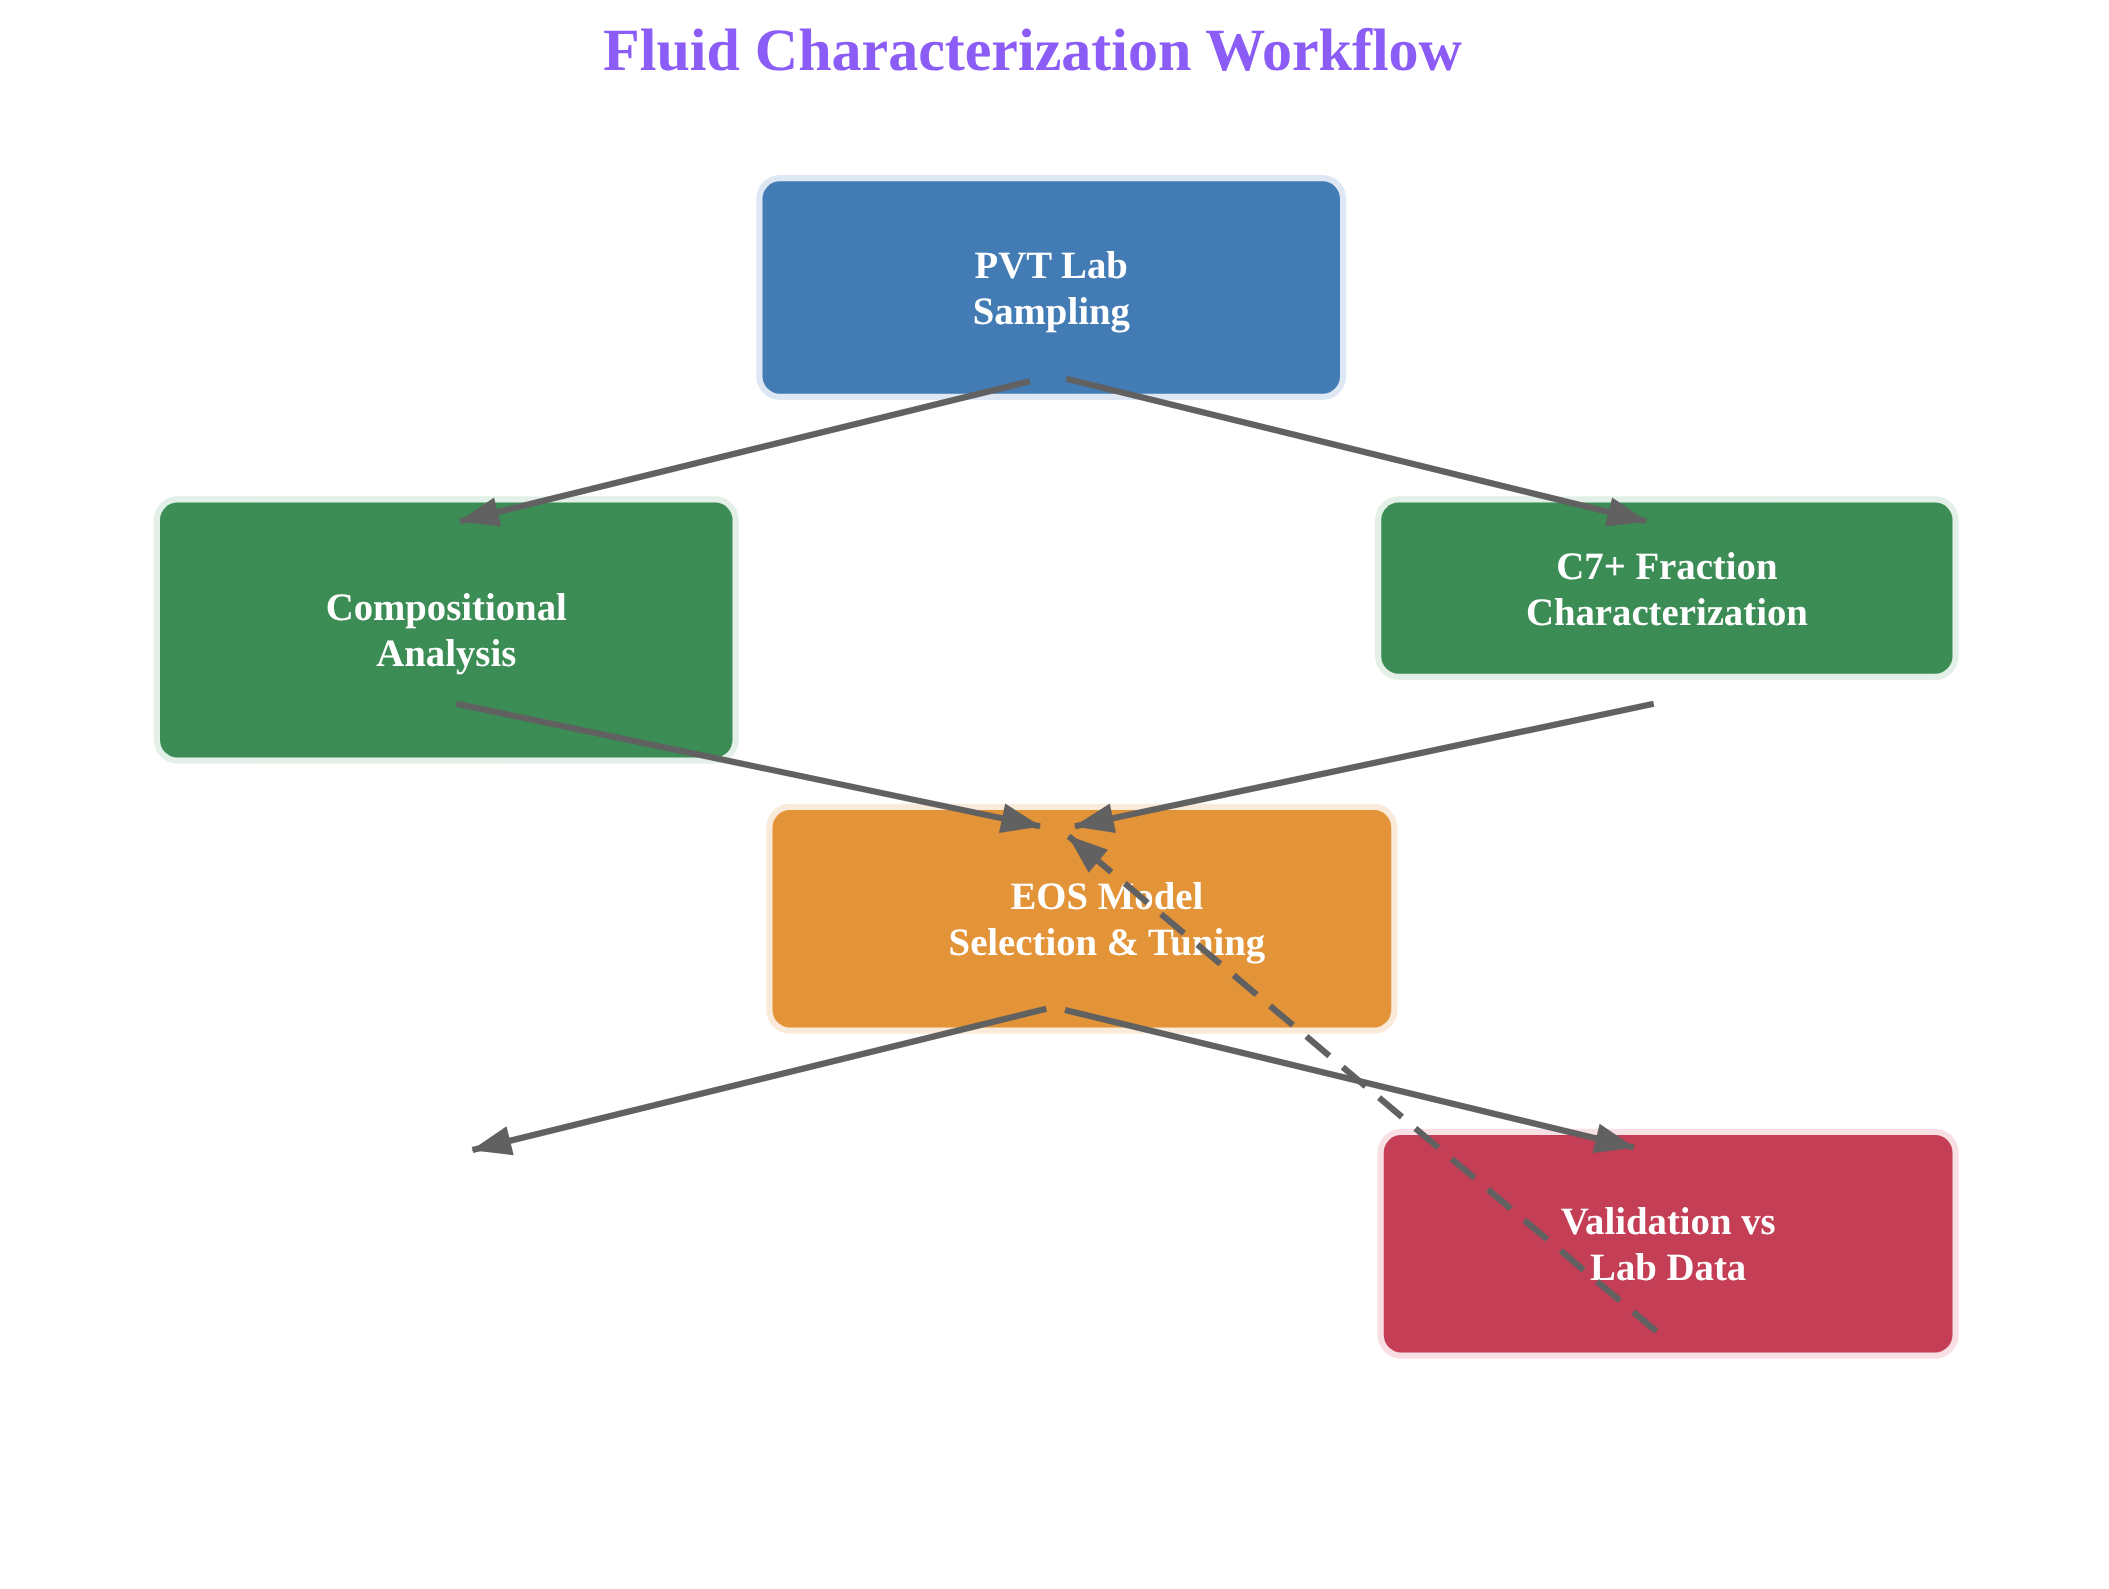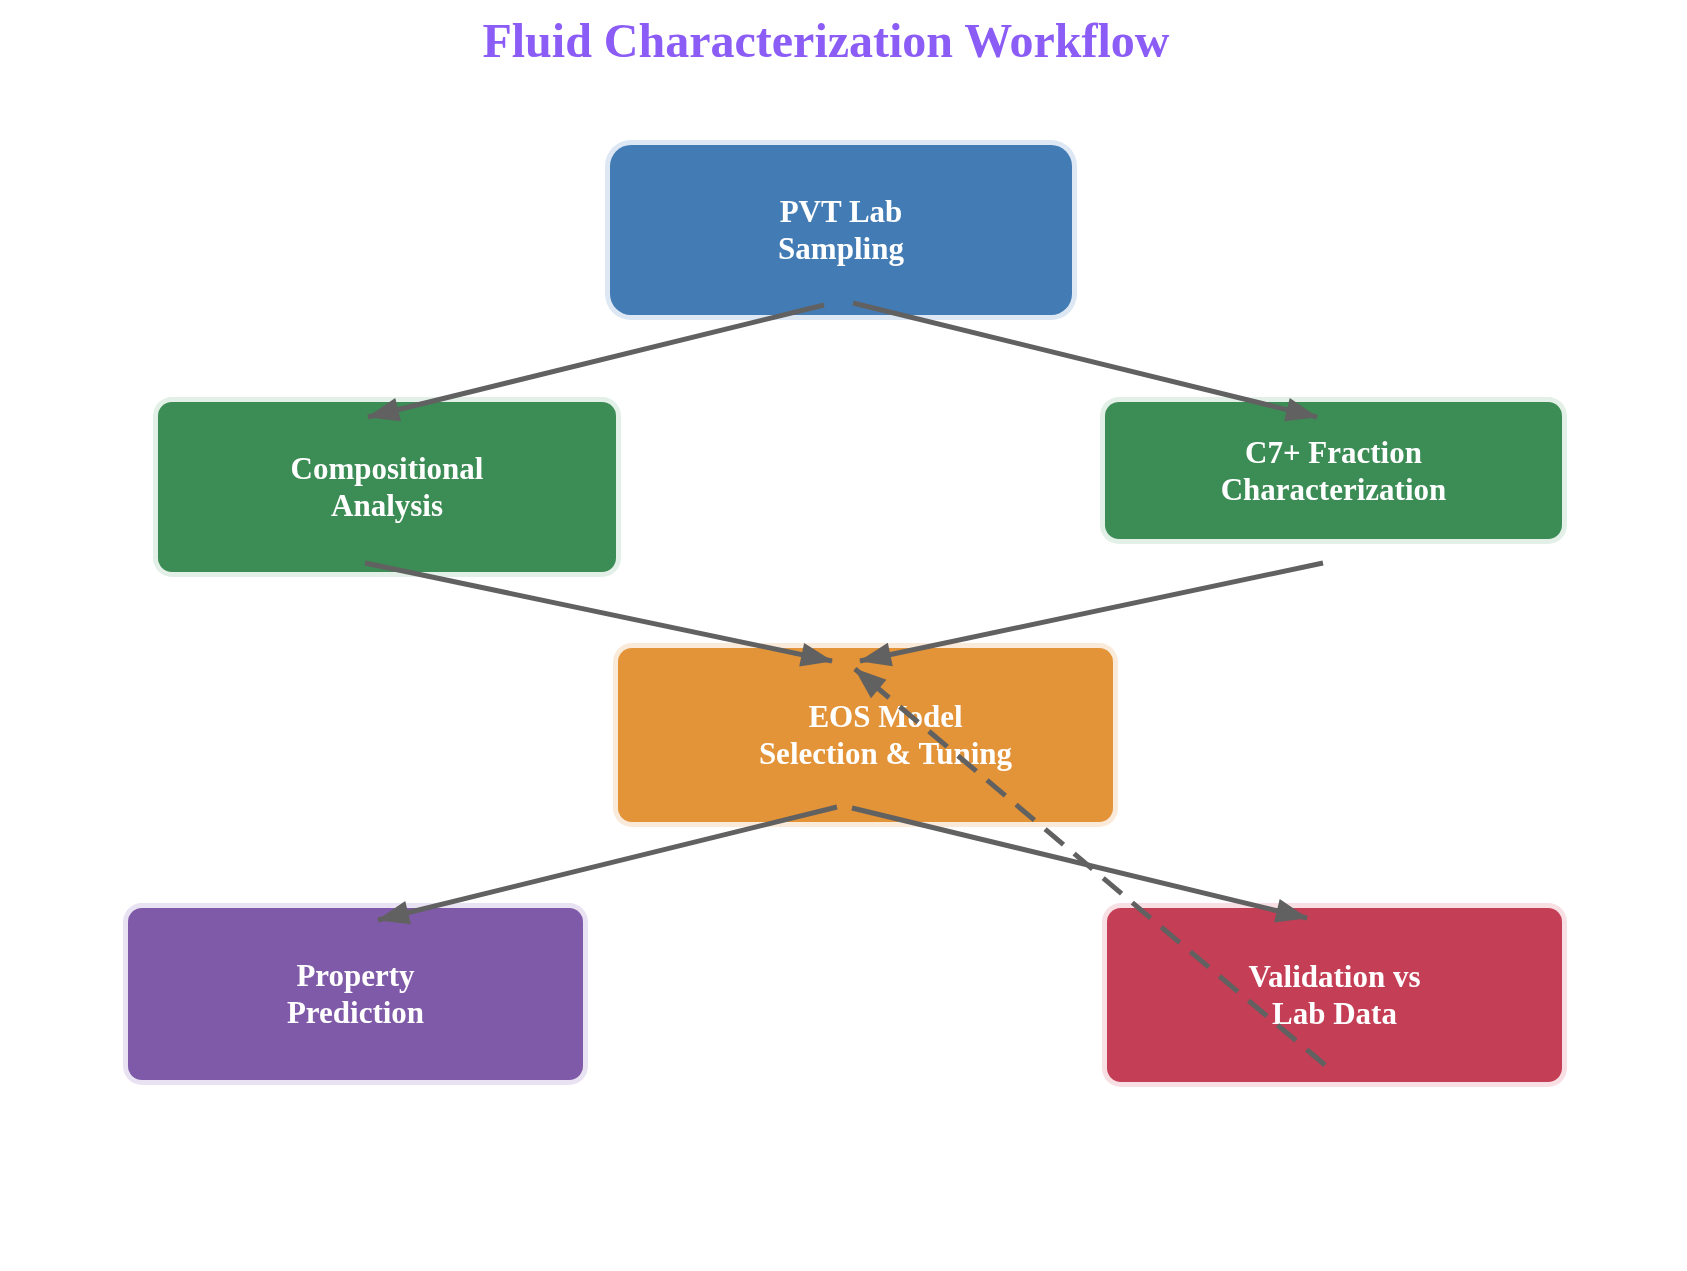--- a/index.html
+++ b/index.html
@@ -29,55 +29,53 @@
     align-items: center;
     justify-content: center;
     text-align: center;
     color: #ffffff;
     font-weight: bold;
     font-size: 31px;
     line-height: 37px;
     white-space: pre-line;
   }
   #node-pvt  { left: 610px;  top: 145px; width: 462px; height: 170px; }
-  #node-comp { left: 128px;  top: 402px; width: 458px; height: 170px; margin-left: 30px; }
+  #node-comp { left: 128px;  top: 402px; width: 458px; height: 204px; }
   #node-c7   { left: 1105px; top: 402px; width: 457px; height: 137px; }
   #node-eos  { left: 618px;  top: 648px; width: 455px; height: 174px; padding-left: 40px; }
   #node-prop { left: 128px;  top: 908px; width: 455px; height: 172px; }
   #node-val  { left: 1107px; top: 908px; width: 455px; height: 174px; }
   #edge-layer {
     position: absolute;
     left: 0; top: 0;
     width: 1687px; height: 1271px;
     pointer-events: none;
   }
   .edge { stroke-width: 5; fill: none; }
   .edge.dashed { stroke-dasharray: 24 14; }
 </style>
 </head>
 <body>
 
 <div id="canvas">
 
   <div class="diagram-title">Fluid Characterization Workflow</div>
 
-  <div class="node" id="node-pvt" style="background-color: rgb(67, 124, 181); box-shadow: rgb(222, 232, 244) 0px 0px 0px 5px; border-radius: 21px;">PVT Lab
+  <div class="node" id="node-pvt" style="background-color: rgb(67, 124, 181); box-shadow: rgb(222, 232, 244) 0px 0px 0px 5px;">PVT Lab
 Sampling</div>
 
   <div class="node" id="node-comp" style="background-color: rgb(60, 140, 85); box-shadow: rgb(227, 240, 231) 0px 0px 0px 5px;">Compositional
 Analysis</div>
 
   <div class="node" id="node-c7" style="background-color: rgb(60, 140, 85); box-shadow: rgb(227, 240, 231) 0px 0px 0px 5px;">C7+ Fraction
 Characterization</div>
 
   <div class="node" id="node-eos" style="background-color: rgb(227, 147, 56); box-shadow: rgb(250, 234, 217) 0px 0px 0px 5px;">EOS Model
 Selection &amp; Tuning</div>
 
-  <div class="node" id="node-prop" style="background-color: rgb(127, 90, 168); box-shadow: rgb(233, 226, 242) 0px 0px 0px 5px;">Property
-Prediction</div>
 
   <div class="node" id="node-val" style="background-color: rgb(196, 62, 85); box-shadow: rgb(248, 223, 228) 0px 0px 0px 5px;">Validation vs
 Lab Data</div>
 
   <svg id="edge-layer" viewBox="0 0 1687 1271" xmlns="http://www.w3.org/2000/svg">
     <defs>
       <marker id="ah" markerUnits="userSpaceOnUse" markerWidth="38" markerHeight="30" refX="33" refY="14" orient="auto">
         <path d="M2,2 L34,14 L2,26 Z" style="fill: rgb(97, 97, 97);"></path>
       </marker>
     </defs>

